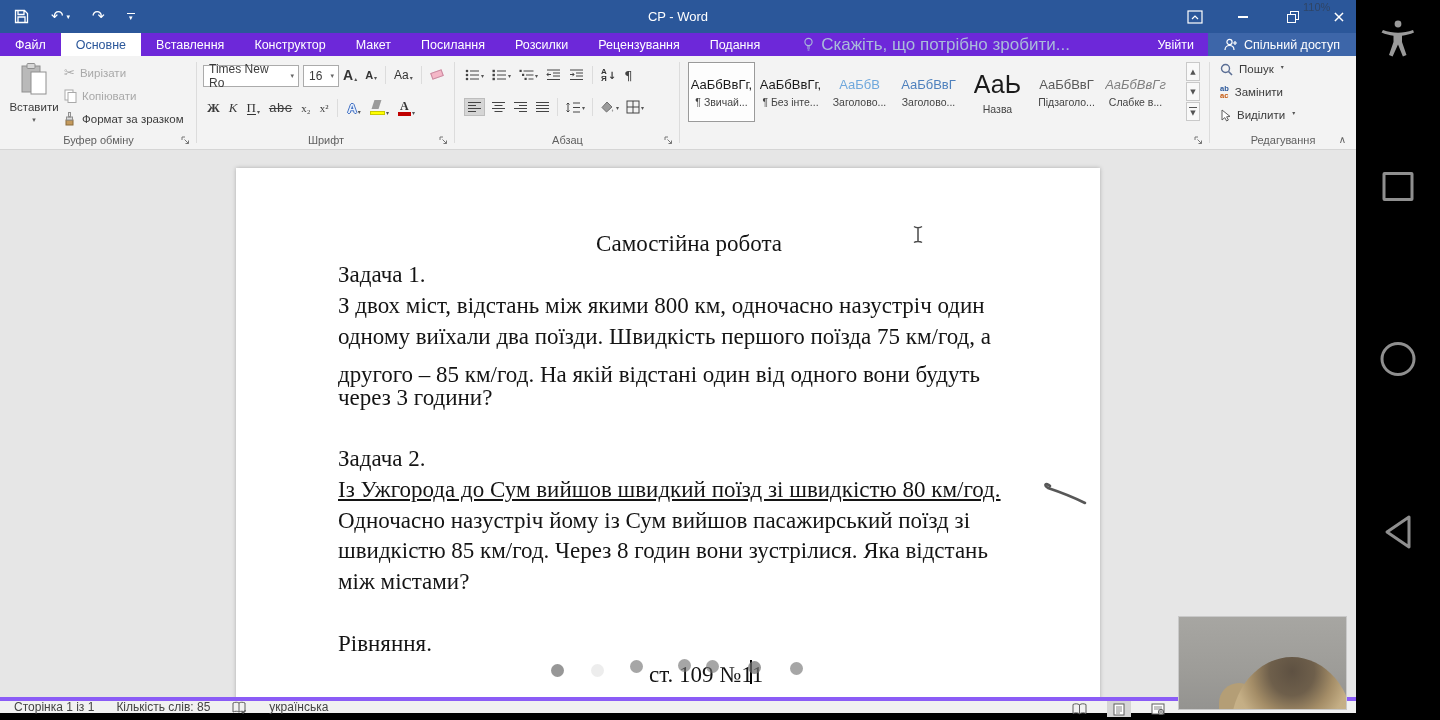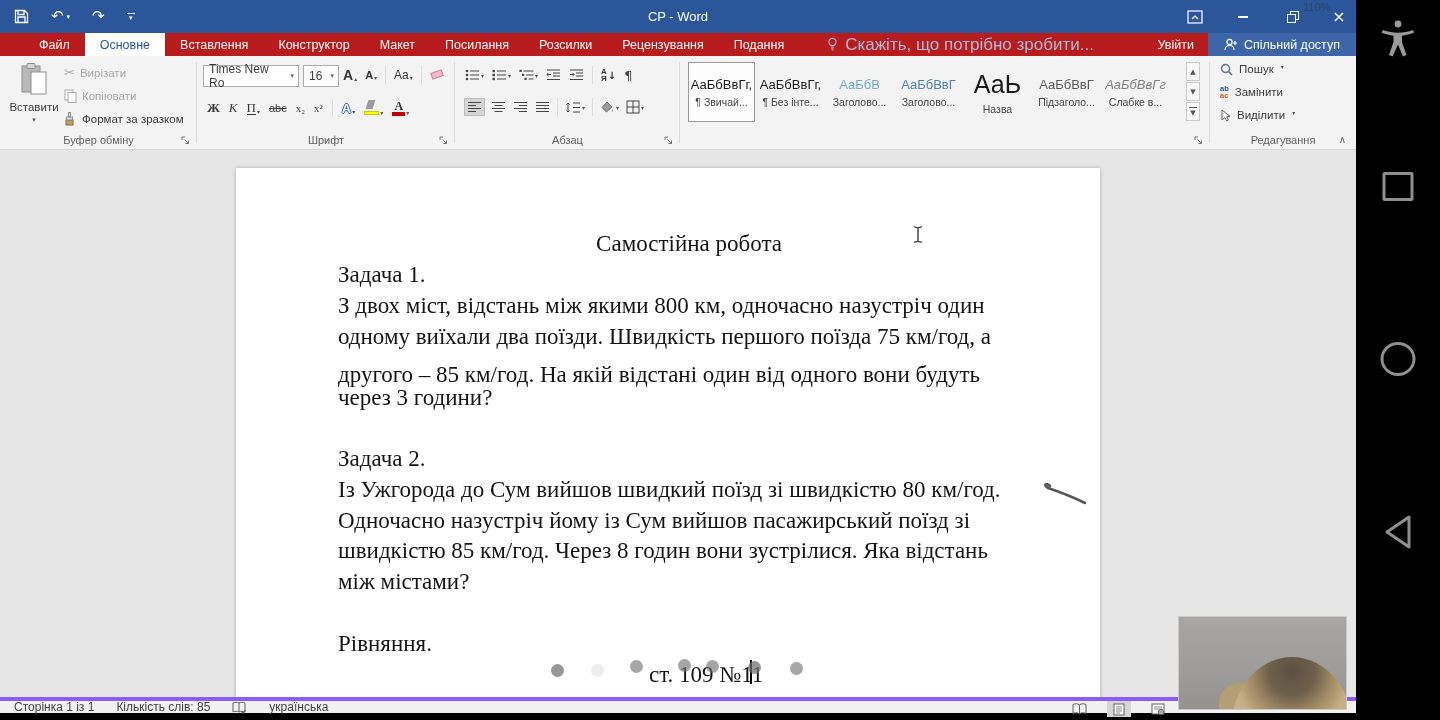--- a/index.html
+++ b/index.html
@@ -23,21 +23,21 @@
   .win-title { position:absolute; left:0; right:0; top:0; height:33px; display:flex; align-items:center; justify-content:center; font-size:13px; color:#fff; }
   .win-controls { position:absolute; right:8px; top:0; height:33px; display:flex; align-items:center; gap:30px; }
   .win-controls .wc { display:flex; align-items:center; justify-content:center; width:18px; height:18px; }
   .wc-min .bar { width:10px; height:2px; background:#fff; }
   .wc-restore { position:relative; }
   .wc-restore .r1 { position:absolute; width:9px; height:9px; border:1px solid #fff; left:5px; top:6px; background:#2b579a; }
   .wc-restore .r2 { position:absolute; width:9px; height:9px; border:1px solid #fff; left:8px; top:3px; }
   .wc-close { font-size:16px; }
 
   
-  .tabrow { position:absolute; left:0; top:33px; width:100%; height:23px; background:#b91c1c; display:flex; align-items:stretch;padding-left:24px; }
+  .tabrow { position:absolute; left:0; top:33px; width:100%; height:23px; background:#6d28d9; display:flex; align-items:stretch; }
   .tab { display:flex; align-items:center; padding:0 15px; color:#fff; font-size:12.5px; }
   .tab.active { background:#fff; color:#2b579a; }
   .tellme { display:flex; align-items:center; gap:7px; margin-left:28px; color:#aabcda; font-size:17px; }
   .tabrow-right { position:absolute; right:0; top:0; height:23px; display:flex; align-items:stretch; }
   .signin { display:flex; align-items:center; padding:0 14px; color:#fff; font-size:12.5px; }
   .share { display:flex; align-items:center; gap:6px; padding:0 16px; background:#3d66a9; color:#fff; font-size:12.5px; }
 
   
   .ribbon { position:absolute; left:0; top:56px; width:100%; height:94px; background:#f3f3f3; border-bottom:1px solid #d5d5d5; font-size:11.5px; color:#3b3b3b; }
   .rgroup { position:absolute; top:0; height:93px; }
@@ -63,21 +63,21 @@
   .fsize { left:106px; width:36px; }
   .fbtn-row1 { position:absolute; left:146px; top:10px; display:flex; align-items:center; gap:8px; }
   .fbtn-row2 { position:absolute; left:10px; top:41px; display:flex; align-items:center; gap:9px; height:22px; }
   .fb { display:flex; align-items:flex-end; line-height:1; color:#333; }
   .grow-a { font-size:14px; font-weight:bold; }
   .shrink-a { font-size:11px; font-weight:bold; }
   .tiny-caret { font-size:6px; margin-left:1px; color:#555; }
   .bold-zh { font-weight:bold; font-size:13px; font-family:"Liberation Serif", serif; }
   .ital-k { font-style:italic; font-size:13px; font-family:"Liberation Serif", serif; }
   .und-p { font-size:13px; font-family:"Liberation Serif", serif; border-bottom:1.5px solid #333; }
-  .strike { font-size:11px; text-decoration:line-through; }
+  .strike { font-size:13px; text-decoration:line-through;font-family:Liberation Mono, monospace; }
   .subsup { font-size:11px; font-family:"Liberation Serif", serif; }
   .fx-a { font-size:13px; font-weight:bold; color:#eaf1fb; text-shadow:-1px 0 #4472c4, 1px 0 #4472c4, 0 -1px #4472c4, 0 1px #4472c4; }
   .hl-icon { position:relative; width:15px; height:16px; }
   .hl-icon .pen { position:absolute; left:3px; top:0; width:7px; height:9px; background:#9b9b9b; transform:skewX(-18deg); }
   .hl-icon .bar { position:absolute; left:0; bottom:1px; width:15px; height:4px; background:#ffff00; border:1px solid #c9c900; }
   .fc-icon { display:flex; flex-direction:column; align-items:center; }
   .fc-icon .a { font-size:12px; font-weight:bold; font-family:"Liberation Serif", serif; line-height:11px; }
   .fc-icon .bar { width:13px; height:4px; background:#c00000; }
   .vsep { width:1px; height:18px; background:#dcdcdc; }
   .eraser { width:14px; height:12px; position:relative; }
@@ -524,21 +524,21 @@
 
     <div class="canvas">
       <div class="page doc">
         <div class="doc-title" style="top:61px;">Самостійна робота</div>
         <div class="dline" style="top:92px;">Задача 1.</div>
         <div class="dline" style="top:123px;">З двох міст, відстань між якими 800 км, одночасно назустріч один</div>
         <div class="dline" style="top:153.5px;">одному виїхали два поїзди. Швидкість першого поїзда 75 км/год, а</div>
         <div class="dline" style="top:192px;">другого – 85 км/год. На якій відстані один від одного вони будуть</div>
         <div class="dline" style="top:214.5px;">через 3 години?</div>
         <div class="dline" style="top:276px;">Задача 2.</div>
-        <div class="dline" style="top:307px;">Із Ужгорода до Сум вийшов швидкий поїзд зі швидкістю 80 км/год.</div>
+        <div class="dline" style="top:307px;text-decoration:underline;">Із Ужгорода до Сум вийшов швидкий поїзд зі швидкістю 80 км/год.</div>
         <div class="dline" style="top:337.5px;">Одночасно назустріч йому із Сум вийшов пасажирський поїзд зі</div>
         <div class="dline" style="top:368px;">швидкістю 85 км/год. Через 8 годин вони зустрілися. Яка відстань</div>
         <div class="dline" style="top:398.5px;">між містами?</div>
         <div class="dline" style="top:461px;">Рівняння.</div>
         <div class="eq-note doc" style="left:413px; top:491.5px;">ст. 109 №11</div>
         <span class="caret-blink" style="left:514px; top:492px;"></span>
 
         <span class="dot" style="left:315px; top:496px; opacity:.72;"></span>
         <span class="dot" style="left:355px; top:496px; opacity:.12;"></span>
         <span class="dot" style="left:394px; top:492px; opacity:.62;"></span>

